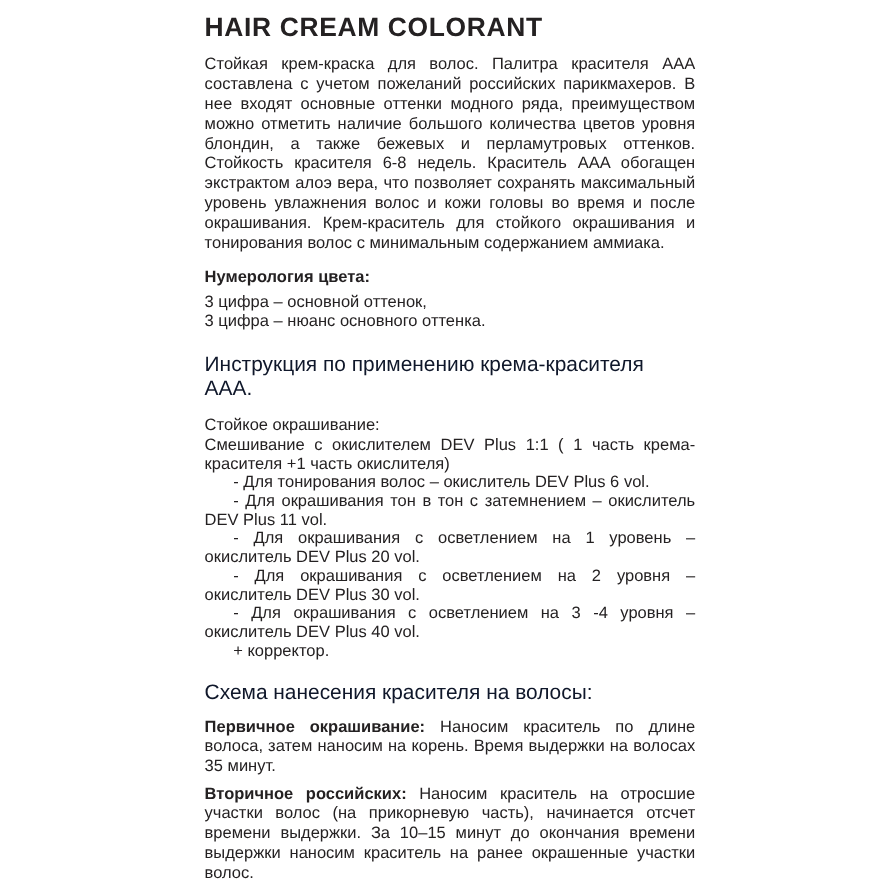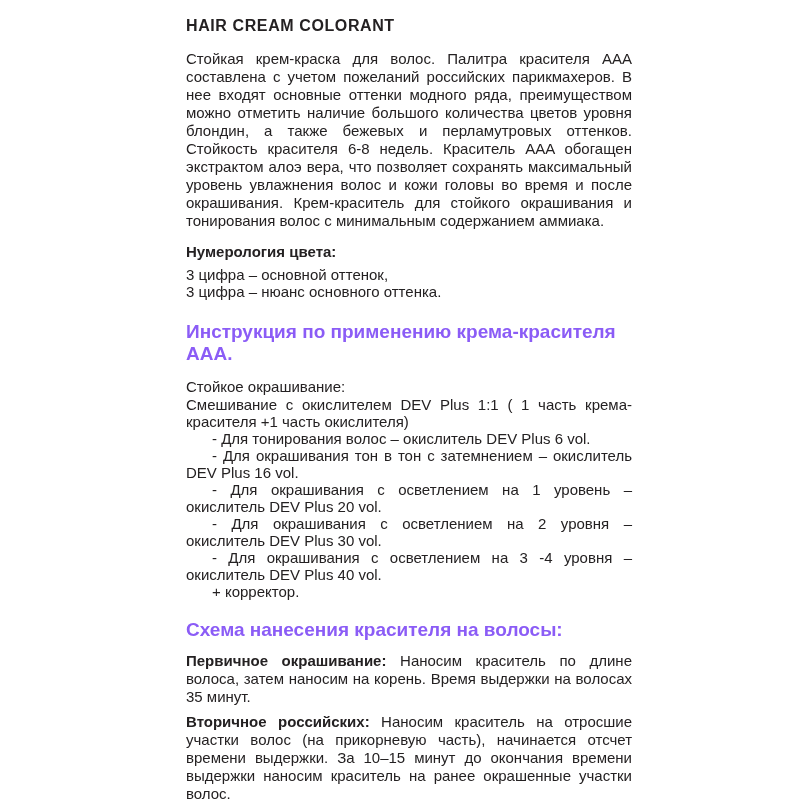--- a/index.html
+++ b/index.html
@@ -15,21 +15,21 @@
     color: #242122;
     overflow: hidden;
   }
   .content {
     position: absolute;
     left: 186px;
     top: 12px;
     width: 446px;
   }
   .doc-title {
-    font-size: 16px;
+    font-size: 24px;
     line-height: 27px;
     font-weight: bold;
     letter-spacing: 0.6px;
     margin: 0 0 11px 0;
     color: #242122;
   }
   .intro {
     font-size: 15px;
     line-height: 18px;
     text-align: justify;
@@ -39,24 +39,24 @@
     font-size: 15px;
     line-height: 18px;
     font-weight: bold;
     margin: 0 0 5px 0;
   }
   .num-item {
     font-size: 15px;
     line-height: 17px;
   }
   .blue-head {
-    color: #8b5cf6;
+    color: #0f172a;
     font-size: 19px;
     line-height: 22px;
-    font-weight: bold;
+    font-weight: normal;
     margin: 21px 0 13px 0;
   }
   .blue-head.second {
     margin: 19px 0 11px 0;
   }
   .sub-bold {
     font-size: 15px;
     line-height: 18px;
     font-weight: normal;
     margin: 0 0 0 0;
@@ -96,21 +96,21 @@
     <div class="num-item">3 цифра – основной оттенок,</div>
     <div class="num-item">3 цифра – нюанс основного оттенка.</div>
   </div>
 
   <h2 class="blue-head">Инструкция по применению крема-красителя AAA.</h2>
 
   <p class="sub-bold">Стойкое окрашивание:</p>
   <p class="mix-p">Смешивание с окислителем DEV Plus 1:1 ( 1 часть крема-красителя +1 часть окислителя)</p>
   <div>
     <p class="bullet">- Для тонирования волос – окислитель DEV Plus 6 vol.</p>
-    <p class="bullet">- Для окрашивания тон в тон с затемнением – окислитель DEV Plus 16 vol.</p>
+    <p class="bullet">- Для окрашивания тон в тон с затемнением – окислитель DEV Plus 11 vol.</p>
     <p class="bullet">- Для окрашивания с осветлением на 1 уровень – окислитель DEV Plus 20 vol.</p>
     <p class="bullet">- Для окрашивания с осветлением на 2 уровня – окислитель DEV Plus 30 vol.</p>
     <p class="bullet">- Для окрашивания с осветлением на 3 -4 уровня – окислитель DEV Plus 40 vol.</p>
     <p class="bullet">+ корректор.</p>
   </div>
 
   <h2 class="blue-head second">Схема нанесения красителя на волосы:</h2>
 
   <p class="app-p"><span class="b">Первичное окрашивание:</span><span> Наносим краситель по длине волоса, затем наносим на корень. Время выдержки на волосах 35 минут.</span></p>
   <p class="app-p"><span class="b">Вторичное российских:</span><span> Наносим краситель на отросшие участки волос (на прикорневую часть), начинается отсчет времени выдержки. За 10–15 минут до окончания времени выдержки наносим краситель на ранее окрашенные участки волос.</span></p>

